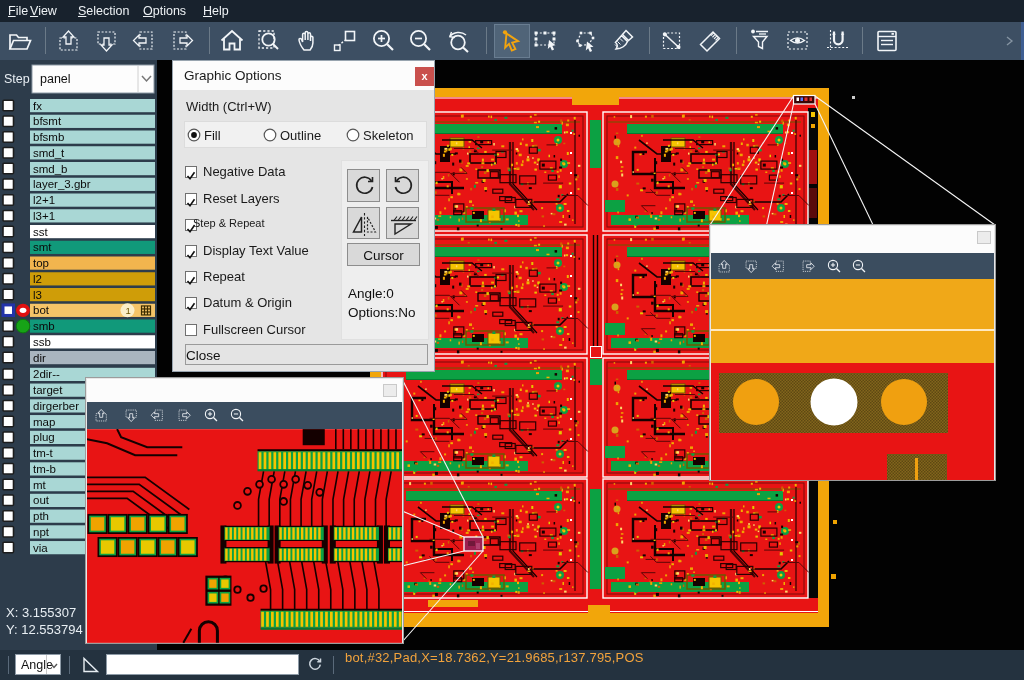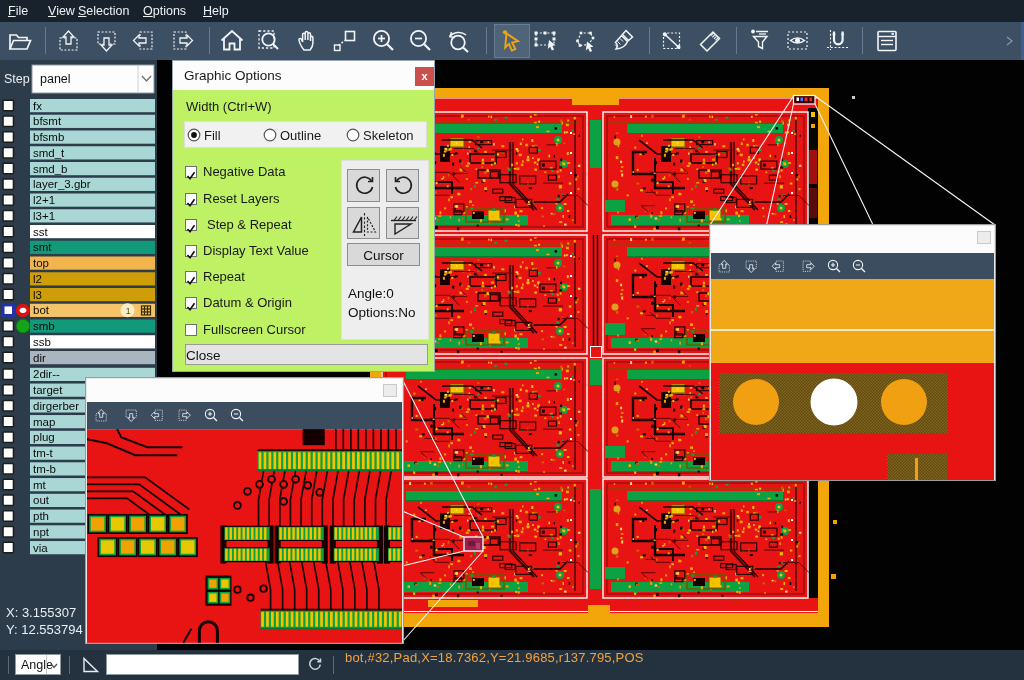--- a/index.html
+++ b/index.html
@@ -1,29 +1,29 @@
 <!DOCTYPE html>
 <html><head><meta charset="utf-8"><style>
 *{margin:0;padding:0;box-sizing:border-box}
 html,body{width:1024px;height:680px;overflow:hidden;background:#000;font-family:"Liberation Sans",sans-serif}
 #menubar{position:absolute;left:0;top:0;width:1024px;height:22px;background:#18222d;color:#eef2f5;font-size:12.5px}
 #menubar span{position:absolute;top:4px}
 #toolbar{position:absolute;left:0;top:22px;width:1024px;height:38px;background:#3d4f63}
 #canvasbg{position:absolute;left:157px;top:60px;width:867px;height:590px;background:#020202}
-#dialog{position:absolute;left:172px;top:60px;width:263px;height:312px;background:#bef264;border:1px solid #98a4af;z-index:30}
+#dialog{position:absolute;left:172px;top:60px;width:263px;height:312px;background:#e5e5e5;border:1px solid #98a4af;z-index:30}
 .popup{position:absolute;background:#fcfcfc;border:1px solid #e7e7e7;outline:1px solid #9c9c9c;z-index:20}
 .ptool{position:absolute;left:0;width:100%;background:#3b4d5f}
 .pbtn{position:absolute;width:14px;height:13px;background:#ececec;border:1px solid #c9c9c9}
 #status{position:absolute;left:0;top:650px;width:1024px;height:30px;background:#24323f}
 .ssep{position:absolute;top:6px;width:1px;height:18px;background:#5a6a7a}
 u{text-decoration:underline}
 </style></head><body>
 <div id="menubar">
  <span style="left:8px"><u>F</u>ile</span>
- <span style="left:48px"><u>V</u>iew</span>
+ <span style="left:30px"><u>V</u>iew</span>
  <span style="left:78px"><u>S</u>election</span>
  <span style="left:143px"><u>O</u>ptions</span>
  <span style="left:203px"><u>H</u>elp</span>
 </div>
 <div id="toolbar">
     <div style="position:absolute;right:0;top:0;width:3px;height:38px;background:#3e5e92"></div>
     <svg width="14" height="14" viewBox="0 0 14 14" style="position:absolute;left:1003px;top:12px">
       <path d="M4,3 l5,4 -5,4" fill="none" stroke="#8795a3" stroke-width="1.3"></path>
     </svg>
     <div style="position:absolute;left:5.5px;top:4.5px"><svg width="28" height="28" viewBox="0 0 28 28">
@@ -971,21 +971,21 @@
         <path d="M1.5,5 l2.5,2.8 4.5,-6.5" fill="none" stroke="#111" stroke-width="1.6"></path>
       </svg></div>
     <div style="position:absolute;left:30px;top:103.4px;font-size:13px;color:#1a1a1a">Negative Data</div>
     <div style="position:absolute;left:12px;top:131.6px;width:12px;height:12px;background:#fff;border:1px solid #707070"><svg width="10" height="10" viewBox="0 0 10 10">
         <path d="M1.5,5 l2.5,2.8 4.5,-6.5" fill="none" stroke="#111" stroke-width="1.6"></path>
       </svg></div>
     <div style="position:absolute;left:30px;top:129.6px;font-size:13px;color:#1a1a1a">Reset Layers</div>
     <div style="position:absolute;left:12px;top:157.8px;width:12px;height:12px;background:#fff;border:1px solid #707070"><svg width="10" height="10" viewBox="0 0 10 10">
         <path d="M1.5,5 l2.5,2.8 4.5,-6.5" fill="none" stroke="#111" stroke-width="1.6"></path>
       </svg></div>
-    <div style="position:absolute;left:34px;top:155.8px;font-size:13px;color:#1a1a1a">Step &amp; Repeat</div>
+    <div style="position:absolute;left:20px;top:155.8px;font-size:11px;color:#1a1a1a">Step &amp; Repeat</div>
     <div style="position:absolute;left:12px;top:184.0px;width:12px;height:12px;background:#fff;border:1px solid #707070"><svg width="10" height="10" viewBox="0 0 10 10">
         <path d="M1.5,5 l2.5,2.8 4.5,-6.5" fill="none" stroke="#111" stroke-width="1.6"></path>
       </svg></div>
     <div style="position:absolute;left:30px;top:182.0px;font-size:13px;color:#1a1a1a">Display Text Value</div>
     <div style="position:absolute;left:12px;top:210.2px;width:12px;height:12px;background:#fff;border:1px solid #707070"><svg width="10" height="10" viewBox="0 0 10 10">
         <path d="M1.5,5 l2.5,2.8 4.5,-6.5" fill="none" stroke="#111" stroke-width="1.6"></path>
       </svg></div>
     <div style="position:absolute;left:30px;top:208.2px;font-size:13px;color:#1a1a1a">Repeat</div>
     <div style="position:absolute;left:12px;top:236.39999999999998px;width:12px;height:12px;background:#fff;border:1px solid #707070"><svg width="10" height="10" viewBox="0 0 10 10">
         <path d="M1.5,5 l2.5,2.8 4.5,-6.5" fill="none" stroke="#111" stroke-width="1.6"></path>

